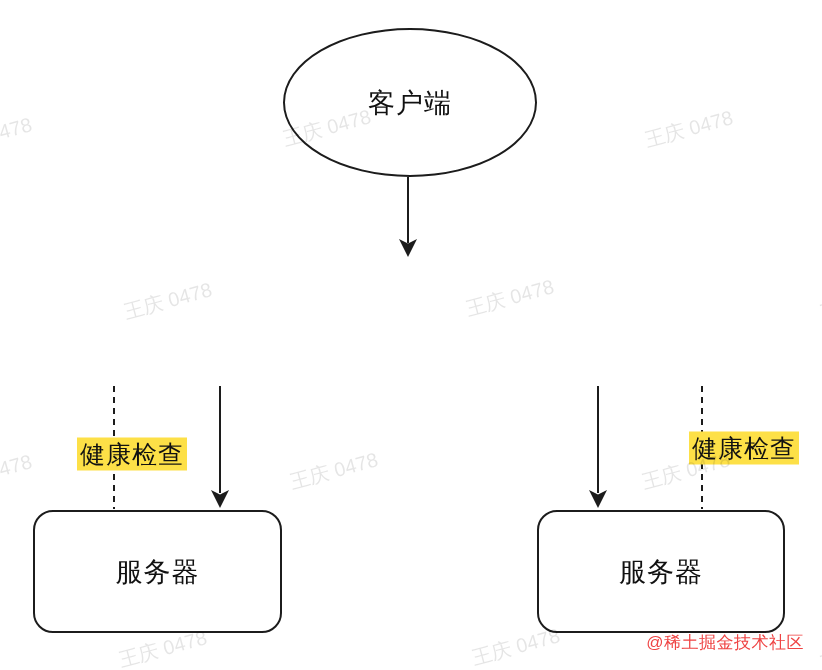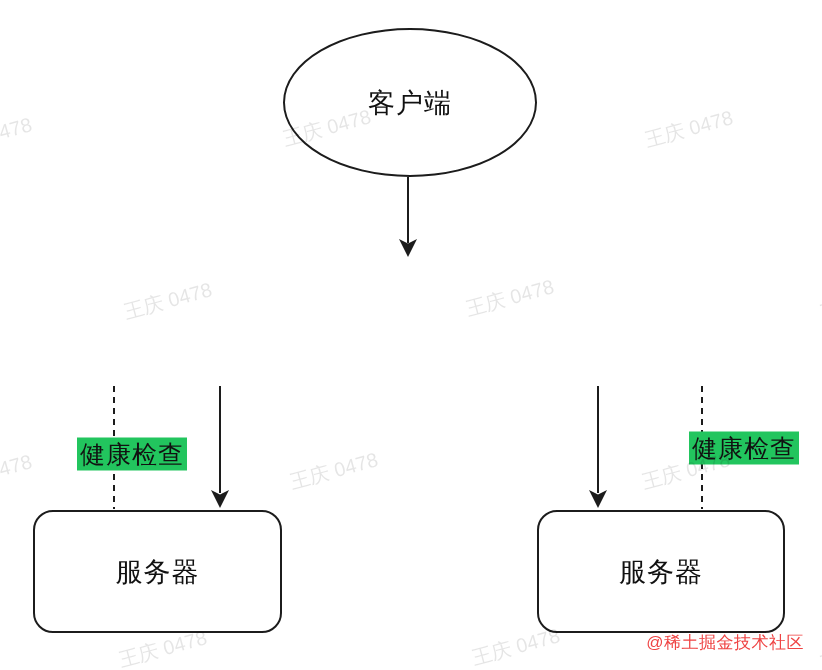--- a/index.html
+++ b/index.html
@@ -52,21 +52,21 @@
     border-radius: 20px;
   }
   .node.server-right {
     left: 537px; top: 510px;
     width: 248px; height: 123px;
     border-radius: 20px;
   }
   .edge-label {
     position: absolute;
     transform: translate(-50%, -50%);
-    background: #22c55e;
+    background: #fde047;
     padding: 0 3px;
     font-size: 25px;
     letter-spacing: 1px;
     white-space: nowrap;
     z-index: 3;
     text-align: right;
   }
   .edge-label.left  { left: 132px; top: 454px; }
   .edge-label.right { left: 744px; top: 448px; }
   .wm {

